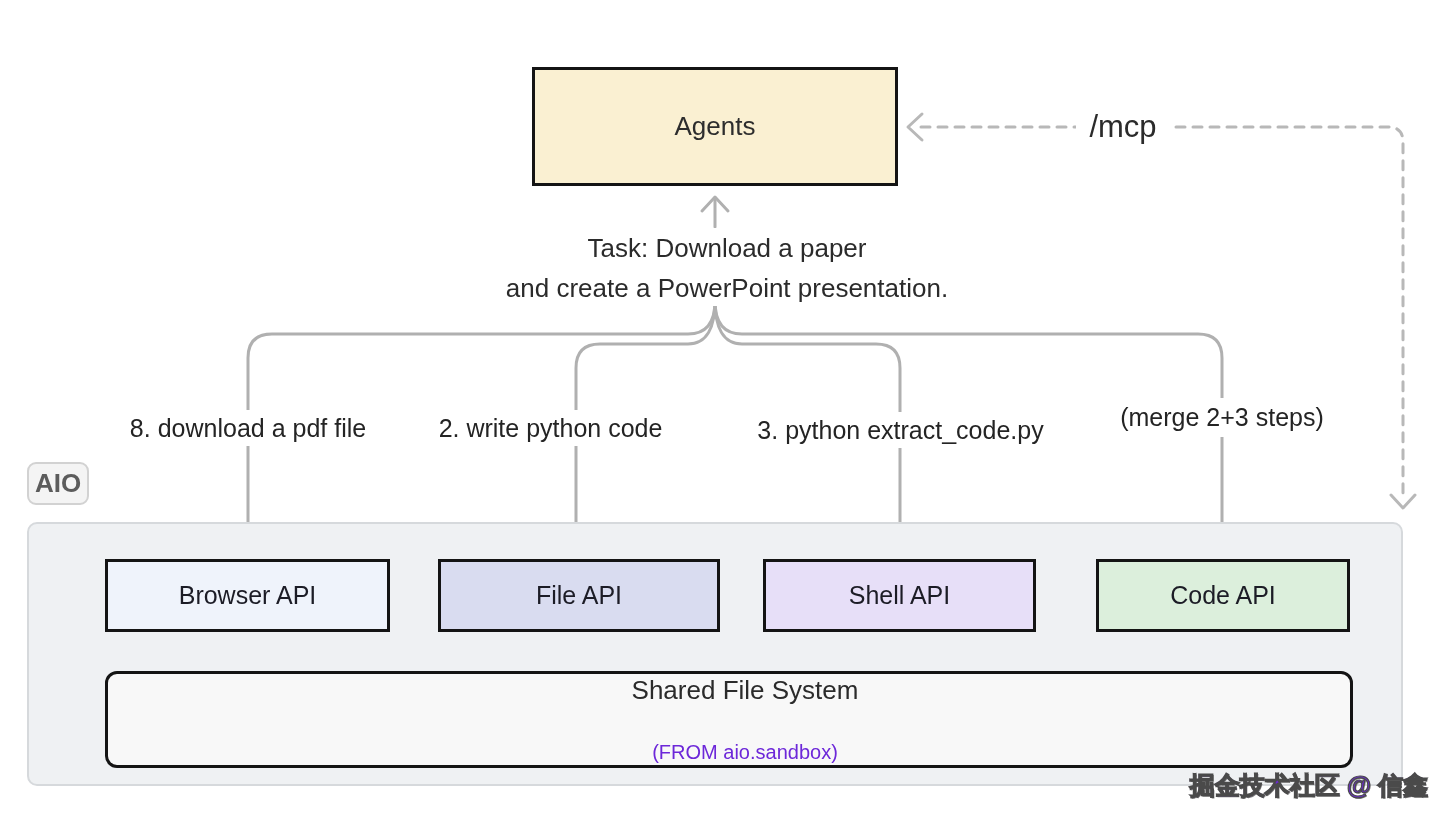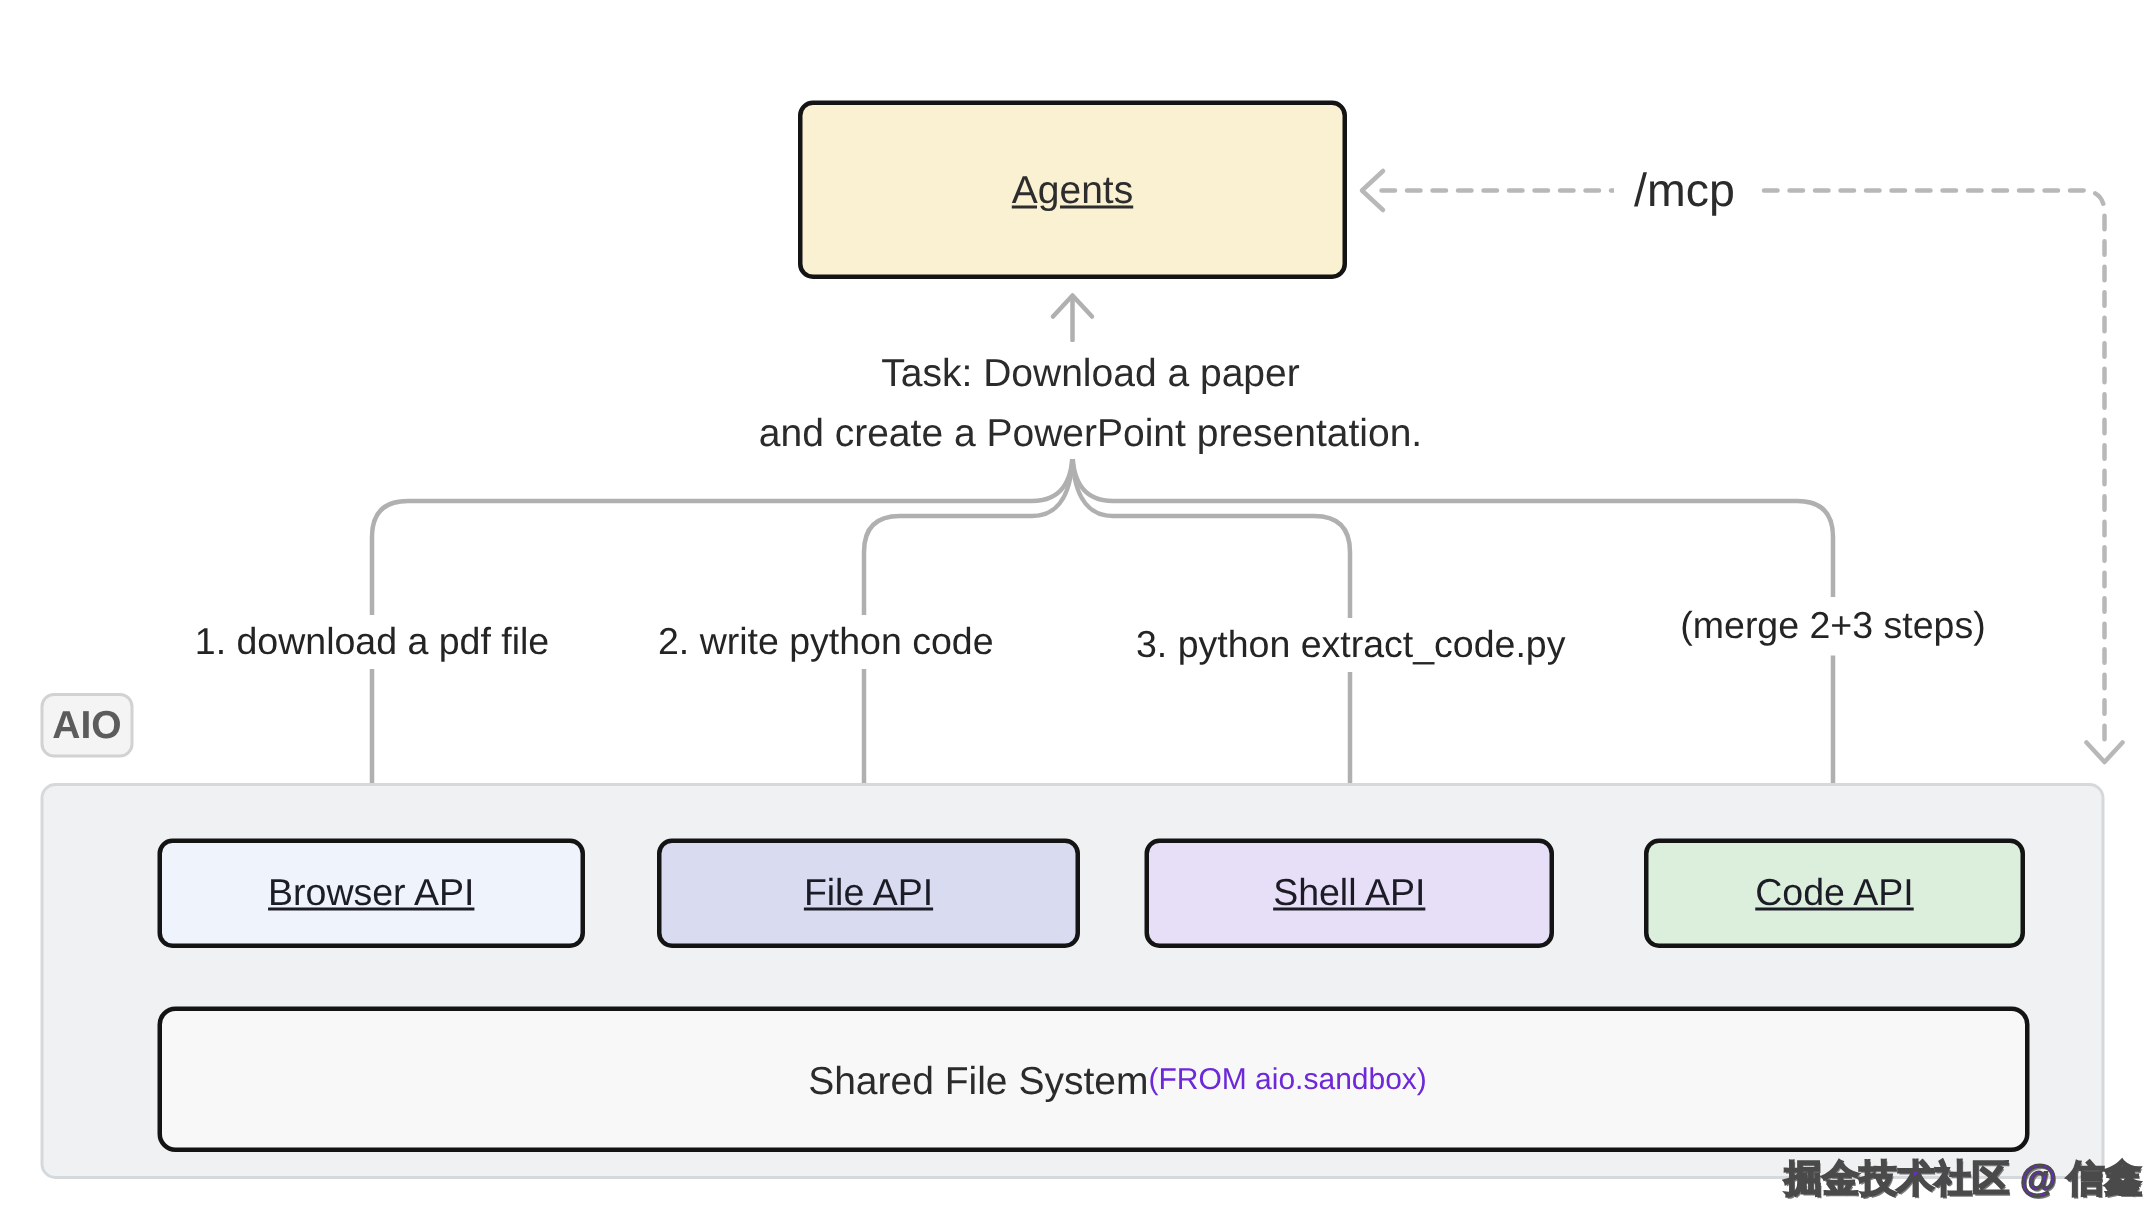--- a/index.html
+++ b/index.html
@@ -4,38 +4,38 @@
 <style>
   html,body{margin:0;padding:0;background:#ffffff;}
   #canvas{
     position:relative;width:1434px;height:820px;background:#ffffff;overflow:hidden;
     font-family:"Liberation Sans", sans-serif;color:#2d2d2d;
   }
   svg.layer{position:absolute;left:0;top:0;width:1434px;height:820px;pointer-events:none;}
 
   
   .node{
-    position:absolute;border:3px solid #141414;border-radius:10px;
+    position:absolute;border:3px solid #141414;border-radius:0;
     display:flex;align-items:center;justify-content:center;
-    font-size:25px;color:#1c1c26;box-sizing:border-box;text-decoration:underline;
+    font-size:25px;color:#1c1c26;box-sizing:border-box;
   }
   #agents-node{left:532px;top:67px;width:366px;height:119px;background:#faf0d2;font-size:26px;color:#2d2d2d;}
   #browser-api{left:105px;top:559px;width:285px;height:73px;background:#eff3fb;}
   #file-api{left:438px;top:559px;width:282px;height:73px;background:#d9dcf0;}
   #shell-api{left:763px;top:559px;width:273px;height:73px;background:#e7dff8;}
   #code-api{left:1096px;top:559px;width:254px;height:73px;background:#dcefdc;}
 
   #sandbox-container{
     position:absolute;left:27px;top:522px;width:1376px;height:264px;
     background:#eff1f3;border:2px solid #d6d9dc;border-radius:10px;box-sizing:border-box;
   }
   #shared-fs{
     position:absolute;left:105px;top:671px;width:1248px;height:97px;
     background:#f8f8f8;border:3px solid #141414;border-radius:12px;box-sizing:border-box;
-    display:flex;flex-direction:row;align-items:center;justify-content:center;padding-left:32px;
+    display:flex;flex-direction:column;align-items:center;justify-content:space-between;padding-left:32px;
   }
   #shared-fs .title{font-size:26px;color:#2b2b2b;line-height:32px;}
   #shared-fs .subtitle{font-size:20px;color:#6d28d9;line-height:26px;}
 
   #aio-badge{
     position:absolute;left:27px;top:462px;width:62px;height:43px;
     background:#f4f4f4;border:2px solid #d2d2d2;border-radius:9px;box-sizing:border-box;
     display:flex;align-items:center;justify-content:center;
     font-size:26px;font-weight:bold;color:#5c5c5c;
   }
@@ -102,21 +102,21 @@
     <span>Agents</span>
   </div>
 
   <div id="mcp-label">/mcp</div>
 
   <div id="task-text">
     <div>Task: Download a paper</div>
     <div>and create a PowerPoint presentation.</div>
   </div>
 
-  <div class="branch-label" id="branch-label-1">1. download a pdf file</div>
+  <div class="branch-label" id="branch-label-1">8. download a pdf file</div>
   <div class="branch-label" id="branch-label-2">2. write python code</div>
   <div class="branch-label" id="branch-label-3">3. python extract_code.py</div>
   <div class="branch-label" id="branch-label-4">
     <div>(merge 2+3 steps)</div>
   </div>
 
   <div id="aio-badge">AIO</div>
 
   <div class="node" id="browser-api">
     <span>Browser API</span>

